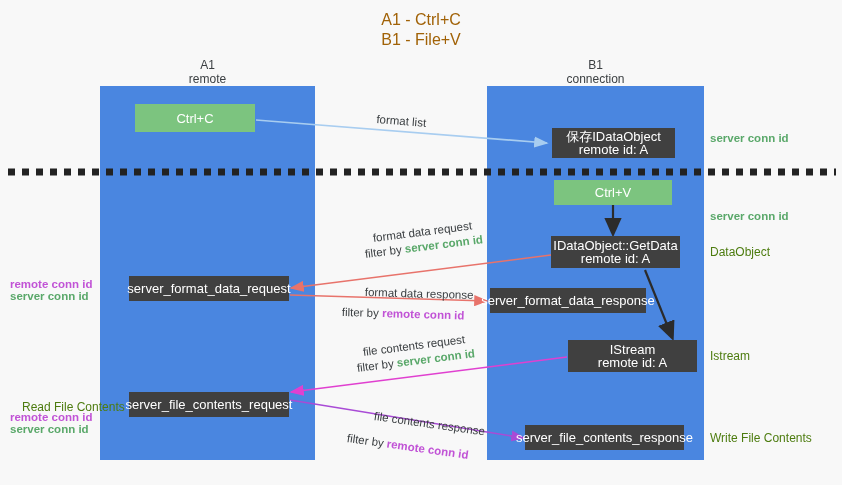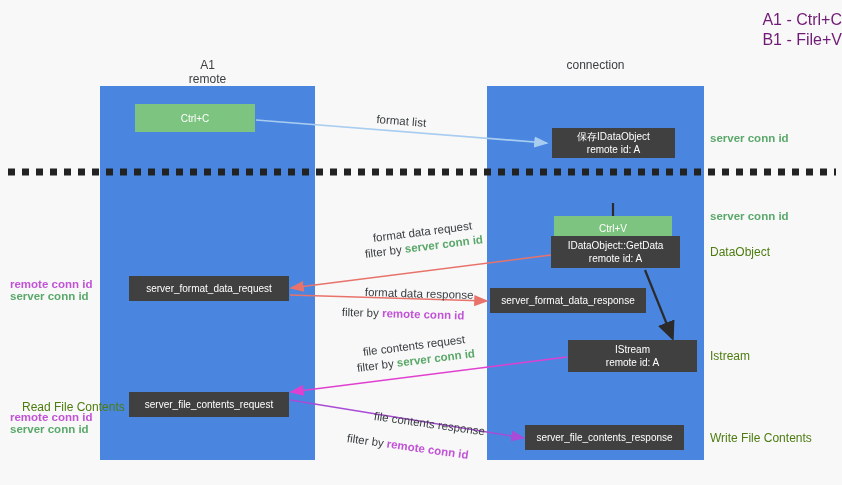--- a/index.html
+++ b/index.html
@@ -7,36 +7,36 @@
     width:842px;height:485px;
     background:#f8f8f8;
     font-family:"Liberation Sans","DejaVu Sans",sans-serif;
     position:relative;overflow:hidden;
   }
   #canvas{position:absolute;inset:0;width:842px;height:485px;}
   .abs{position:absolute;}
 
   
   .title{
-    left:0;top:10px;width:842px;text-align:right;
-    font-size:16px;color:#701a75;line-height:20px;
+    left:0;top:10px;width:842px;text-align:center;
+    font-size:16px;color:#a16207;line-height:20px;
   }
 
   
   .col-head{
     font-size:12px;color:#3c4043;text-align:center;line-height:14px;
   }
 
   
   .lane{background:#4a86e0;}
 
   
   .box{
     display:flex;flex-direction:column;align-items:center;justify-content:center;
-    color:#ffffff;font-size:10px;line-height:13px;text-align:center;
+    color:#ffffff;font-size:13px;line-height:13px;text-align:center;
     box-sizing:border-box;padding:2px 4px;
   }
   .box-green{background:#7cc47f;}
   .box-orange{background:#fcb champs;}
   .box-orange{background:#404040;}
 
   
   .side-label{font-size:12px;color:#4d7c0f;line-height:15px;}
   .conn-green{color:#5aa86a;font-weight:bold;font-size:11.5px;}
   .conn-purple{color:#c153d6;font-weight:bold;font-size:11.5px;}
@@ -60,20 +60,21 @@
   <div class="abs title">
     <div>A1 - Ctrl+C</div>
     <div>B1 - File+V</div>
   </div>
 
   <div class="abs col-head" style="left:100px;top:58px;width:215px;">
     <div>A1</div>
     <div>remote</div>
   </div>
   <div class="abs col-head" style="left:487px;top:58px;width:217px;">
+    <div>B1</div>
     <div>connection</div>
   </div>
 
   <div class="abs lane" style="left:100px;top:86px;width:215px;height:374px;"></div>
   <div class="abs lane" style="left:487px;top:86px;width:217px;height:374px;"></div>
 
   <svg class="overlay" viewBox="0 0 842 485">
     <defs>
       <marker id="ah-blue" markerWidth="9" markerHeight="7" refX="8" refY="3.5" orient="auto">
         <path d="M0,0 L9,3.5 L0,7 z" fill="#a8cdf0"></path>
@@ -111,21 +112,21 @@
 
   <div class="abs box box-green" style="left:135px;top:104px;width:120px;height:28px;">
     <span>Ctrl+C</span>
   </div>
 
   <div class="abs box box-orange" style="left:552px;top:128px;width:123px;height:30px;">
     <span>保存IDataObject</span>
     <span>remote id: A</span>
   </div>
 
-  <div class="abs box box-green" style="left:554px;top:180px;width:118px;height:25px;margin-top:36px;">
+  <div class="abs box box-green" style="left:554px;top:180px;width:118px;height:25px;">
     <span>Ctrl+V</span>
   </div>
 
   <div class="abs box box-orange" style="left:551px;top:236px;width:129px;height:32px;">
     <span>IDataObject::GetData</span>
     <span>remote id: A</span>
   </div>
 
   <div class="abs box box-orange" style="left:568px;top:340px;width:129px;height:32px;">
     <span>IStream</span>

